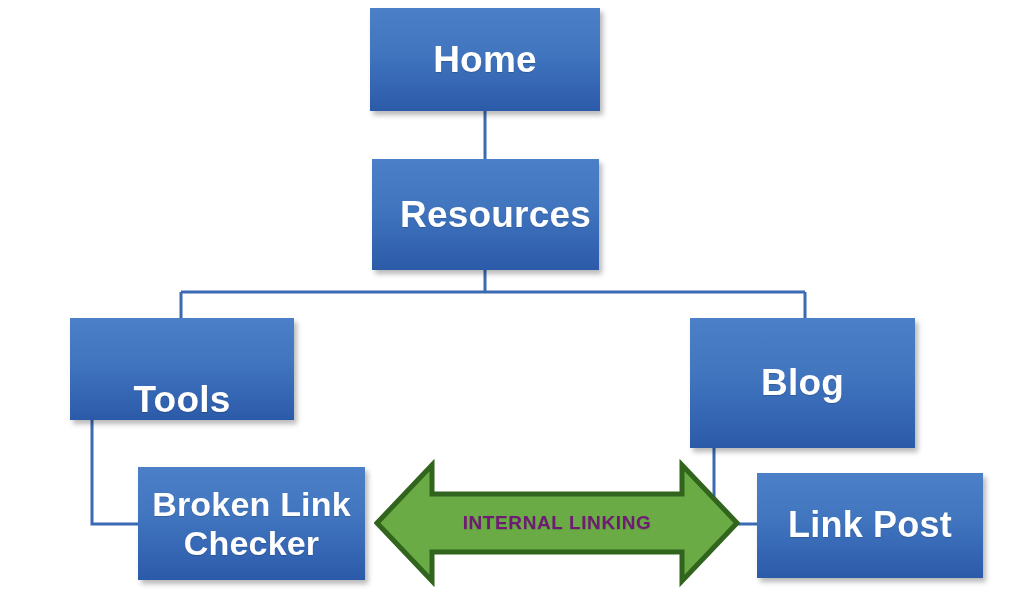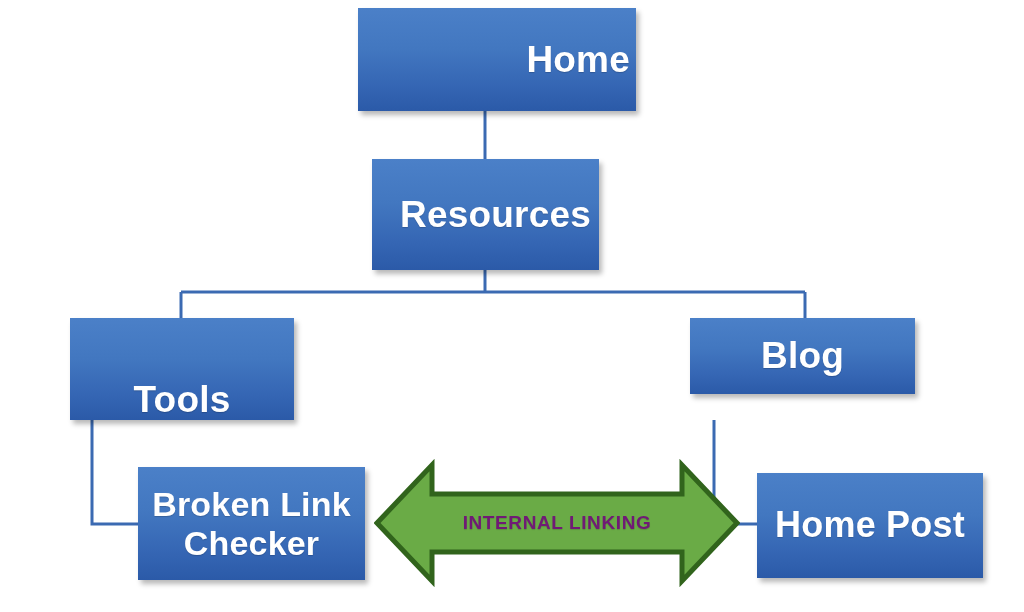--- a/index.html
+++ b/index.html
@@ -36,24 +36,24 @@
     text-align: center;
     color: #ffffff;
     font-weight: bold;
     line-height: 1.12;
     letter-spacing: 0.2px;
     text-shadow: 0 1px 1px rgba(0,0,0,0.18);
     z-index: 3;
   }
   .node-label { display: block; padding: 0 6px; }
 
-  #node-home      { left: 358px; top: 8px;   width: 278px; height: 103px; font-size: 37px; justify-content: flex-end; }
+  #node-home      { left: 370px; top: 8px;   width: 230px; height: 103px; font-size: 37px; }
   #node-resources { left: 372px; top: 159px; width: 227px; height: 111px; font-size: 37px; padding-left: 20px; }
   #node-tools     { left: 70px;  top: 318px; width: 224px; height: 102px; font-size: 37px; align-items: flex-end; }
-  #node-blog      { left: 690px; top: 318px; width: 225px; height: 76px; font-size: 37px; }
+  #node-blog      { left: 690px; top: 318px; width: 225px; height: 130px; font-size: 37px; }
   #node-broken    { left: 138px; top: 467px; width: 227px; height: 113px; font-size: 34px; }
   #node-thispost  { left: 757px; top: 473px; width: 226px; height: 105px; font-size: 36px; }
 
   #arrow-internal-linking {
     position: absolute;
     left: 374px;
     top: 458px;
     width: 366px;
     height: 130px;
     z-index: 4;
@@ -111,21 +111,21 @@
 
   <div class="node" id="node-blog">
     <span class="node-label">Blog</span>
   </div>
 
   <div class="node" id="node-broken">
     <span class="node-label">Broken Link Checker</span>
   </div>
 
   <div class="node" id="node-thispost">
-    <span class="node-label">Home Post</span>
+    <span class="node-label">Link Post</span>
   </div>
 
   <div id="arrow-internal-linking">
     <svg viewBox="0 0 366 130" preserveAspectRatio="none">
       <polygon points="3,65 58,7 58,36 308,36 308,7 363,65 308,123 308,94 58,94 58,123" fill="#6aab46" stroke="#31641c" stroke-width="5" stroke-linejoin="miter"></polygon>
     </svg>
     <div class="arrow-text">INTERNAL LINKING</div>
   </div>
 
 </div>

